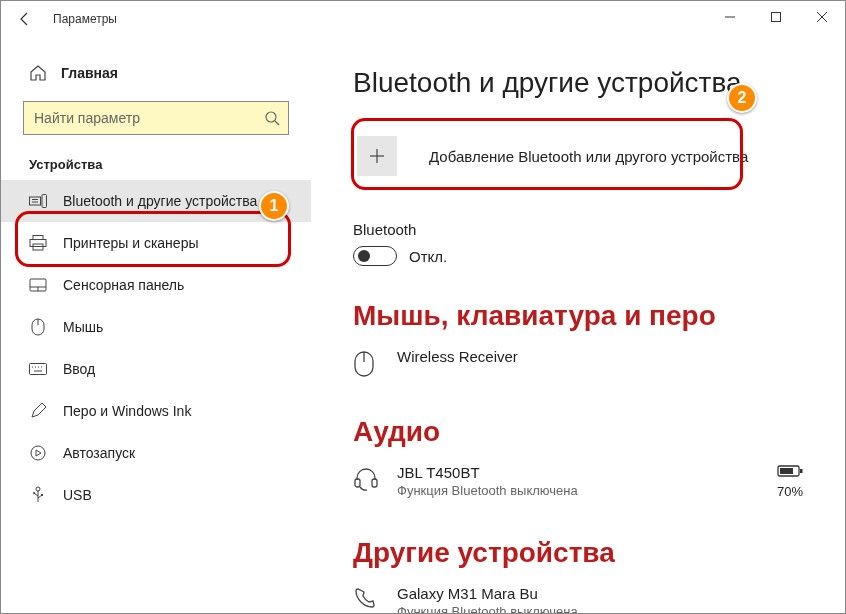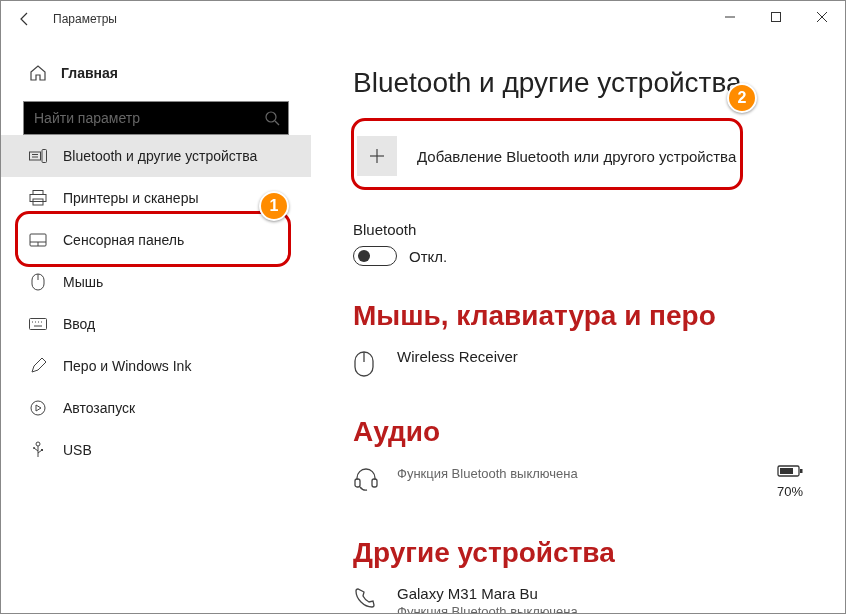--- a/index.html
+++ b/index.html
@@ -7,33 +7,33 @@
   .window { width: 846px; height: 614px; border: 1px solid #888; background: #fff; position: relative; overflow: hidden;}
   .titlebar { height: 36px; display: flex; align-items: center; padding-left: 14px; position: relative;}
   .back-btn { width: 20px; height: 20px; display: flex; align-items: center; justify-content: center; color: #333; }
   .title-text { font-size: 12px; color: #333; margin-left: 18px; }
   .win-controls { position: absolute; right: 0; top: 0; display: flex; }
   .win-btn { width: 46px; height: 32px; display: flex; align-items: center; justify-content: center; color: #333; }
   .content { display: flex; height: calc(100% - 36px); }
   .sidebar { width: 310px; padding: 0 0 0 0; }
   .home-row { display:flex; align-items:center; height:36px; padding-left:28px; margin-top:18px;font-weight:bold;}
   .home-row .label { font-size:14px; color:#222; margin-left:14px;}
-  .search-box { margin: 10px 22px 0 22px; height: 34px; border:1px solid #888; background:#000000; display:flex; align-items:center; padding: 0 8px 0 10px; }
+  .search-box { margin: 10px 22px 0 22px; height: 34px; border:1px solid #888; background:#fef9c3; display:flex; align-items:center; padding: 0 8px 0 10px; }
   .search-box input { border:none; outline:none; flex:1; font-size:14px; color:#666; background:transparent;}
   .search-box input::placeholder{color:#666;}
   .cat-header { font-size:13px; font-weight:600; color:#222; padding:22px 0 8px 28px;}
   .nav-item { display:flex; align-items:center; height:42px; padding-left:28px; cursor:default; position:relative;}
   .nav-item .label { font-size:14px; color:#222; margin-left:16px;}
   .nav-item.active { background:#e6e6e6;}
   .nav-icon{ width:18px; height:18px; color:#444; display:flex; align-items:center; justify-content:center;}
   .main { flex:1; padding: 30px 12px 0 42px; overflow:hidden;}
   .page-title { font-size:28px; font-weight:350; color:#222; margin-bottom:28px;}
   .add-device { display:flex; align-items:center; height:58px; padding-left:4px;}
   .plus-box {width:40px; height:40px; background:#e6e6e6; display:flex; align-items:center; justify-content:center; color:#444;}
-  .add-device .label{ font-size:15px; color:#222; margin-left:20px;}
+  .add-device .label{ font-size:15px; color:#222; margin-left:32px;}
   .section-sub{ font-size:15px; color:#222; margin-top:36px;}
   .toggle-row{ display:flex; align-items:center; margin-top:8px;}
   .toggle{ width:44px; height:20px; border:1px solid #333; border-radius:10px; background:#fff; position:relative;}
   .toggle-knob{ width:12px; height:12px; border-radius:50%; background:#333; position:absolute; top:3px; left:4px;}
   .toggle-label{ font-size:15px; color:#222; margin-left:12px;}
   .section-head{ font-size:28px; font-weight:600; color:#b91c1c; margin-top:34px; margin-bottom:12px;}
   .device-row{ display:flex; align-items:flex-start; padding:4px 0;}
   .device-icon{ width:30px; margin-right:14px; margin-top:2px; color:#444;}
   .device-text .name{ font-size:15px; color:#222;}
   .device-text .sub{ font-size:13px; color:#666; margin-top:2px;}
@@ -90,20 +90,21 @@
       </div>
 
       <div class="search-box">
         <input type="text" placeholder="Найти параметр" style="">
         <svg width="16" height="16" viewBox="0 0 16 16">
             <circle cx="7" cy="7" r="5" stroke="#666" stroke-width="1.2" fill="none"></circle>
             <line x1="11" y1="11" x2="15" y2="15" stroke="#666" stroke-width="1.2"></line>
           </svg>
       </div>
 
+      <div class="cat-header">Устройства</div>
 
       <div class="nav-item active">
         <span class="nav-icon">
             <svg width="18" height="14" viewBox="0 0 18 14">
               <rect x="0.5" y="3" width="11" height="8" stroke="#444" fill="none"></rect>
               <rect x="13" y="0.5" width="4.5" height="13" rx="1" stroke="#444" fill="none"></rect>
               <line x1="3" y1="5.5" x2="9" y2="5.5" stroke="#444"></line>
               <line x1="3" y1="8" x2="9" y2="8" stroke="#444"></line>
             </svg>
           </span>
@@ -220,20 +221,21 @@
       <div class="device-row">
         <div class="device-icon">
           <svg width="26" height="26" viewBox="0 0 26 26">
               <path d="M4 14 v-2 a9 9 0 0 1 18 0 v2" stroke="#444" fill="none" stroke-width="1.3"></path>
               <rect x="2" y="13" width="5" height="8" rx="2" stroke="#444" fill="none" stroke-width="1.3"></rect>
               <rect x="19" y="13" width="5" height="8" rx="2" stroke="#444" fill="none" stroke-width="1.3"></rect>
               <path d="M7 21 q3 4 7 3" stroke="#444" fill="none" stroke-width="1.3"></path>
             </svg>
         </div>
         <div class="device-text">
+          <div class="name">JBL T450BT</div>
           <div class="sub">Функция Bluetooth выключена</div>
         </div>
         <div class="battery-area">
           <span class="battery-icon">
             <svg width="26" height="14" viewBox="0 0 26 14">
                 <rect x="1" y="2" width="21" height="10" rx="1.5" stroke="#333" fill="none" stroke-width="1.3"></rect>
                 <rect x="23" y="5" width="2.5" height="4" fill="#333"></rect>
                 <rect x="3" y="4" width="13" height="6" fill="#333"></rect>
               </svg>
           </span>

